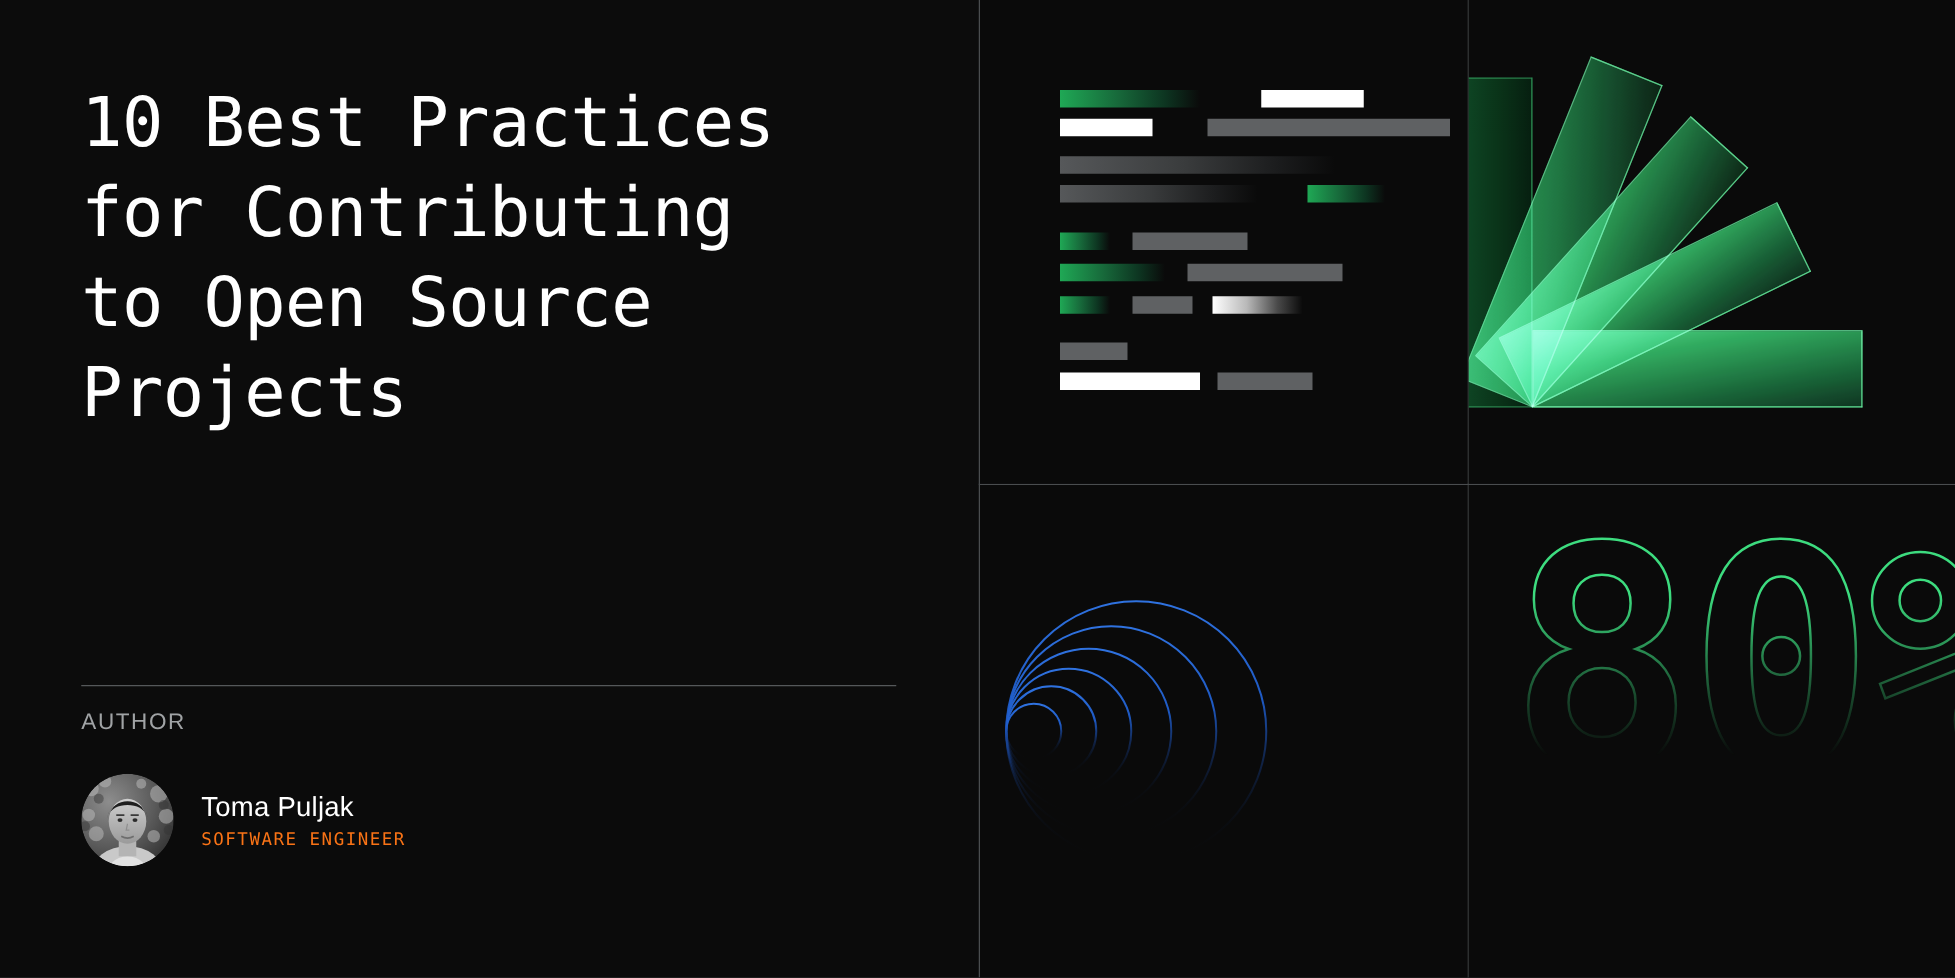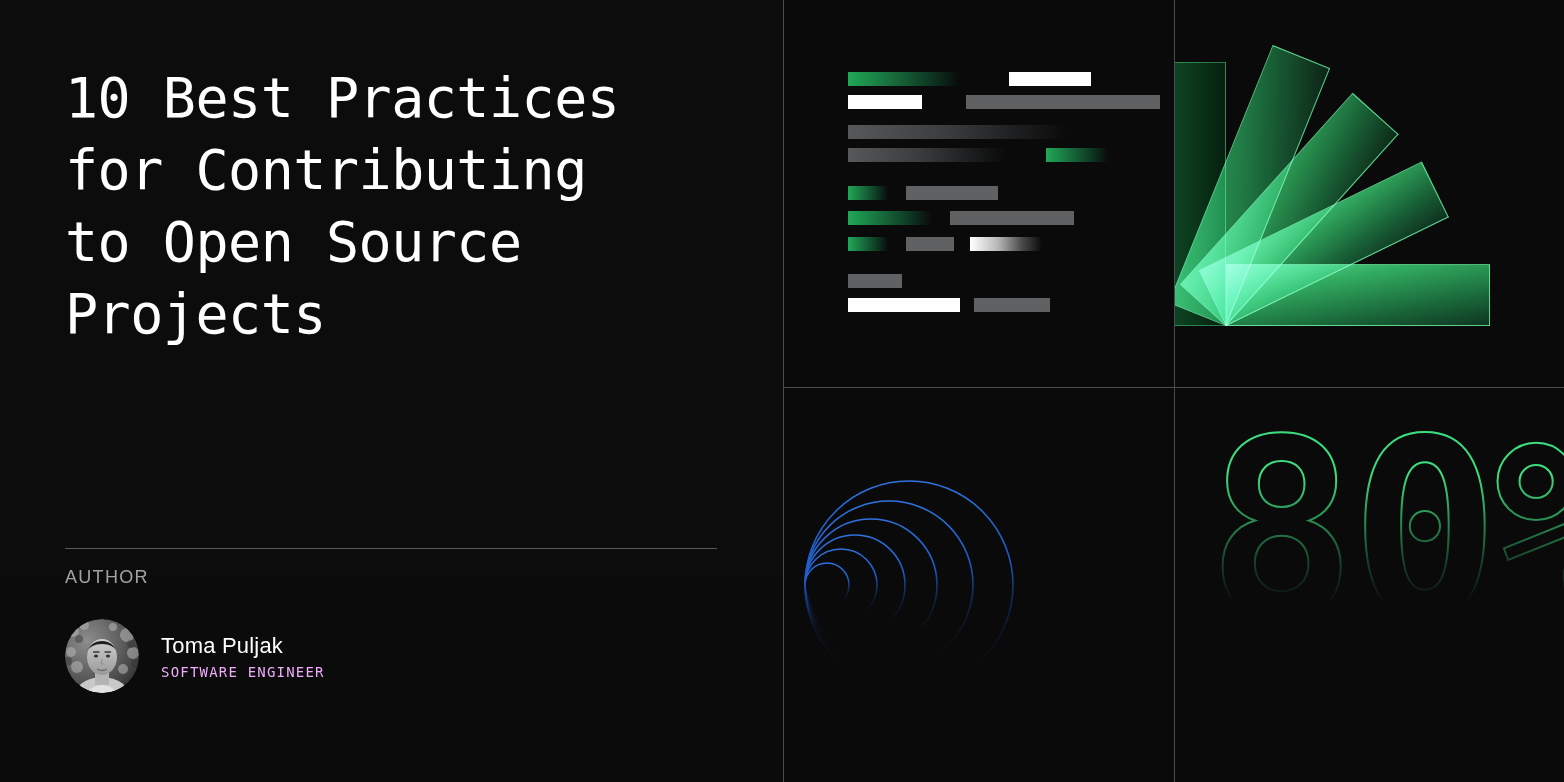--- a/index.html
+++ b/index.html
@@ -73,21 +73,21 @@
     font-family:"Liberation Sans", sans-serif;
     font-size:22px;
     color:#ffffff;
     font-weight:400;
     letter-spacing:0.2px;
   }
   #author-role {
     font-family:"DejaVu Sans Mono", monospace;
     font-size:14px;
     letter-spacing:1.2px;
-    color:#f0abfc;
+    color:#f97316;
   }
 
   
   #panel-grid {
     position:absolute;
     left:783px; top:0;
     width:781px; height:782px;
   }
   .grid-line { position:absolute; background:#4a4d4f; }
   #grid-line-v { left:391px; top:0; width:1px; height:782px; }

